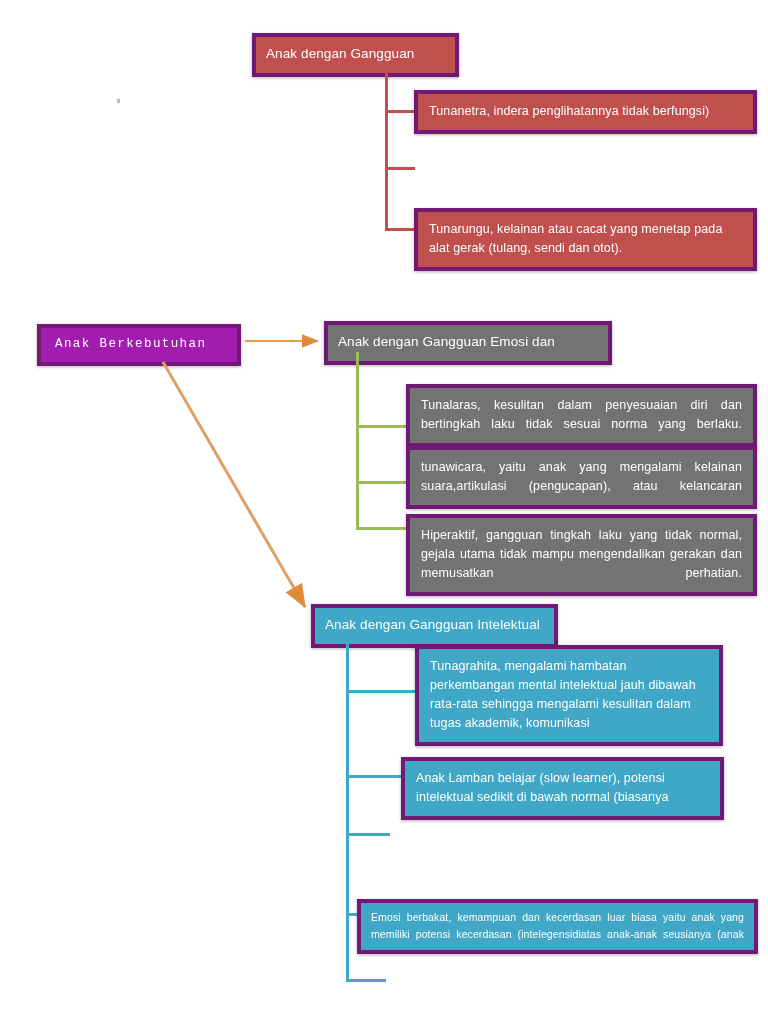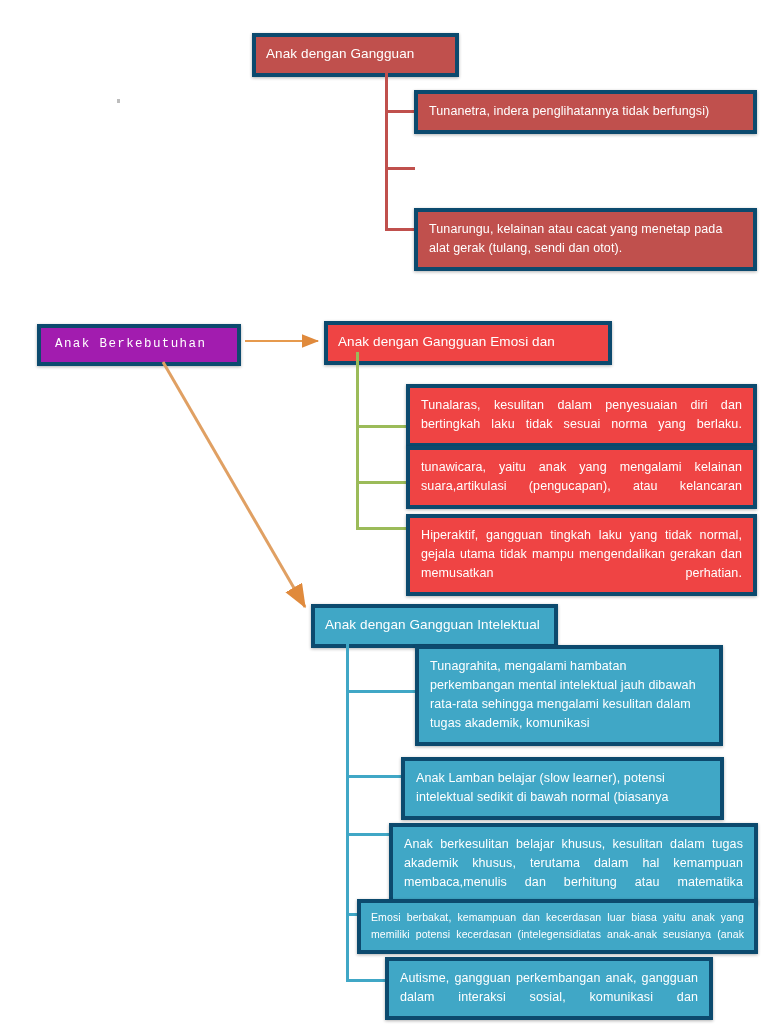--- a/index.html
+++ b/index.html
@@ -9,31 +9,31 @@
     font-family:"Liberation Sans", sans-serif;
     overflow:hidden;
   }
   #canvas{position:relative;width:768px;height:1024px;}
 
   
   .node{
     position:absolute;
     box-sizing:border-box;
     color:#ffffff;
-    border:4px solid #0c4a6e;
+    border:4px solid #701a75;
     box-shadow:0 1px 3px rgba(0,0,0,.30);
     line-height:1.52;
     letter-spacing:.1px;
   }
   .node .b{font-weight:normal;}
   .node.just{text-align:justify;text-align-last:justify;}
 
   
   .red   {background:#c0504d;}
-  .green {background:#ef4444;}
+  .green {background:#737373;}
   .blue  {background:#40a7c6;}
   .orange{background:#a21caf;}
 
   
   .head{font-size:13.5px;padding:7px 10px 8px 10px;}
   .leaf{font-size:12.5px;padding:8px 11px 9px 11px;}
   .leaf.sm{font-size:10.5px;padding:6px 10px 7px 10px;line-height:1.6;}
 
   
   .rootbox{
@@ -126,25 +126,19 @@
   <div class="ln h-blue" style="left:346px;top:979px;width:40px;"></div>
 
   <div class="node blue leaf" style="left:415px;top:645px;width:308px;">
     <span class="b">Tunagrahita,</span><span> mengalami hambatan perkembangan mental intelektual jauh dibawah rata-rata sehingga mengalami kesulitan dalam tugas akademik, komunikasi</span>
   </div>
 
   <div class="node blue leaf" style="left:401px;top:757px;width:323px;">
     <span class="b">Anak Lamban belajar (slow learner),</span><span> potensi intelektual sedikit di bawah normal (biasanya</span>
   </div>
 
-  <div class="node blue leaf just" style="left:389px;top:823px;width:369px;">
-    <span class="b">Anak berkesulitan belajar khusus</span><span>, kesulitan dalam tugas akademik khusus, terutama dalam hal kemampuan membaca,menulis dan berhitung atau matematika</span>
-  </div>
 
   <div class="node blue leaf sm just" style="left:357px;top:899px;width:401px;">
     <span class="b">Emosi berbakat</span><span>, kemampuan dan kecerdasan luar biasa yaitu anak yang memiliki potensi kecerdasan (intelegensidiatas anak-anak seusianya (anak</span>
   </div>
 
-  <div class="node blue leaf just" style="left:385px;top:957px;width:328px;">
-    <span class="b">Autisme,</span><span> gangguan perkembangan anak, gangguan dalam interaksi sosial, komunikasi dan</span>
-  </div>
 
 </div>
 
 </body></html>

